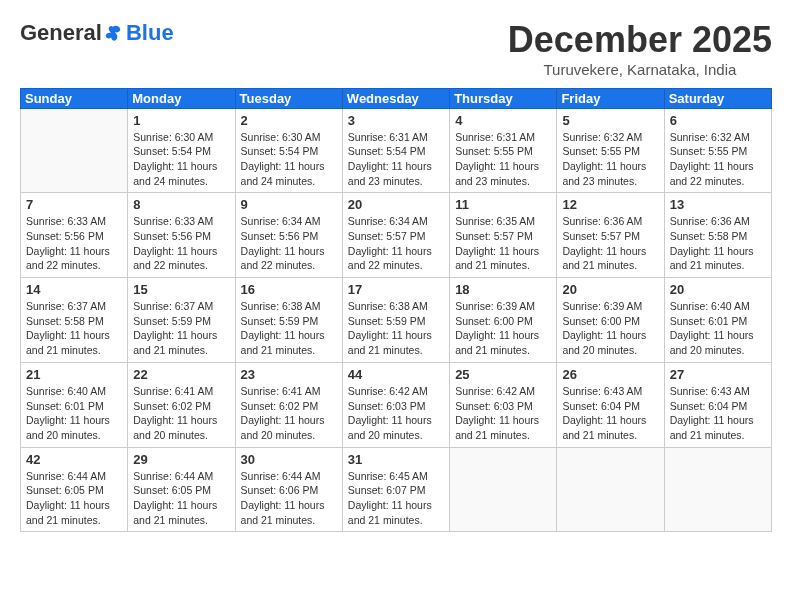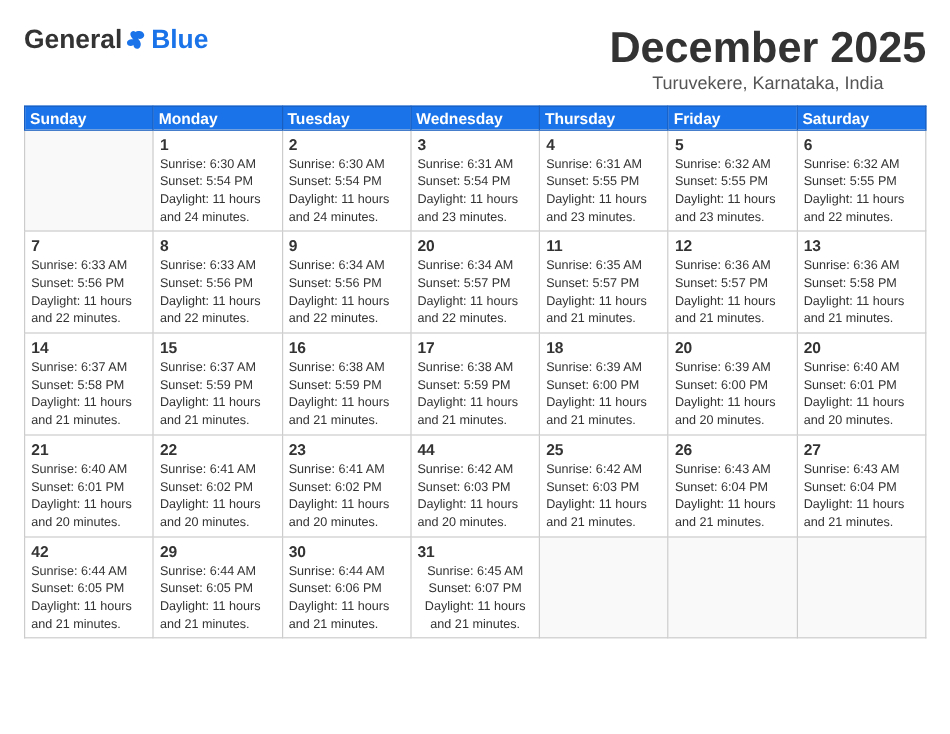--- a/index.html
+++ b/index.html
@@ -337,21 +337,21 @@
         </td>
         <td>
           <div class="day-number">30</div>
           <div class="cell-content" style="white-space: pre-line;">Sunrise: 6:44 AM
 Sunset: 6:06 PM
 Daylight: 11 hours
 and 21 minutes.</div>
         </td>
         <td>
           <div class="day-number">31</div>
-          <div class="cell-content" style="white-space: pre-line; text-align: center;">Sunrise: 6:45 AM
+          <div class="cell-content" style="white-space: pre-line;">Sunrise: 6:45 AM
 Sunset: 6:07 PM
 Daylight: 11 hours
 and 21 minutes.</div>
         </td>
         <td class="empty"></td>
         <td class="empty"></td>
         <td class="empty"></td>
       </tr>
     </tbody>
 </table>

